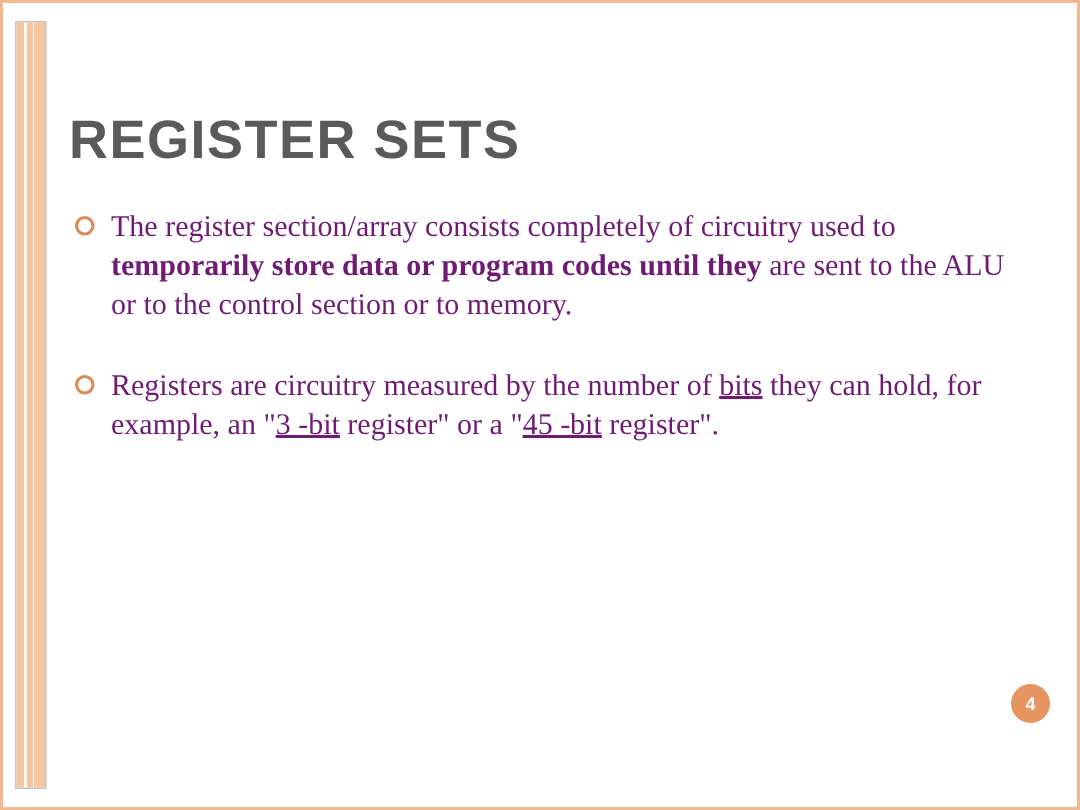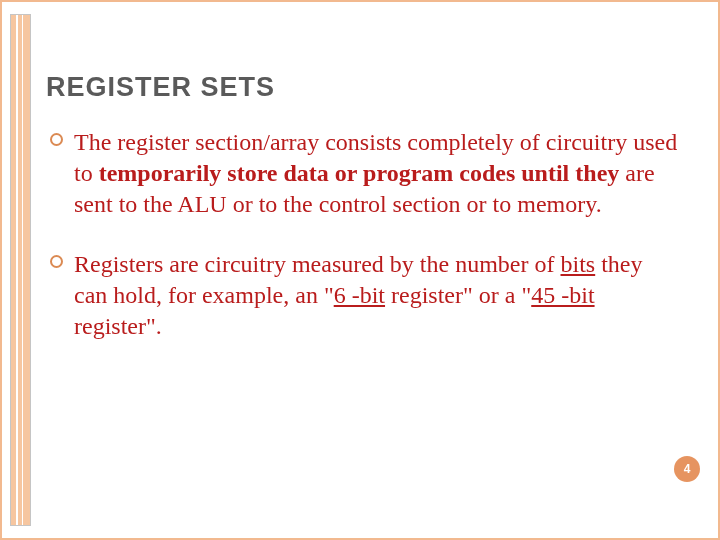--- a/index.html
+++ b/index.html
@@ -28,32 +28,32 @@
         #ffffff 20px 21px);
   }
   .content {
     position: absolute;
     left: 44px;
     right: 40px;
     top: 70px;
   }
   .title {
     font-family: Arial, Helvetica, sans-serif;
-    font-size: 27px;
+    font-size: 36px;
     letter-spacing: 1px;
     color: #5a5a5a;
     margin-bottom: 24px;
   }
   .bullets { list-style: none; }
   .bullets > li {
     position: relative;
     padding-left: 28px;
-    font-size: 24px;
+    font-size: 20px;
     line-height: 1.3;
-    color: #b91c1c;
+    color: #701a75;
     margin-bottom: 28px;
   }
   .bullets > li::before {
     content: "";
     position: absolute;
     left: 4px;
     top: 6px;
     width: 9px;
     height: 9px;
     border: 2px solid #db8a53;
@@ -86,21 +86,21 @@
   <div class="left-band"></div>
 
   <div class="content">
     <h1 class="title">REGISTER SETS</h1>
 
     <ul class="bullets">
       <li>
         <span>The register section/array consists completely of circuitry used to </span><span class="bold">temporarily store data or program codes until they</span><span> are sent to the ALU or to the control section or to memory.</span>
       </li>
       <li>
-        <span>Registers are circuitry measured by the number of </span><span class="ul">bits</span><span> they can hold, for example, an "</span><span class="ul">6 -bit</span><span> register" or a "</span><span class="ul">45 -bit</span><span> register".</span>
+        <span>Registers are circuitry measured by the number of </span><span class="ul">bits</span><span> they can hold, for example, an "</span><span class="ul">3 -bit</span><span> register" or a "</span><span class="ul">45 -bit</span><span> register".</span>
       </li>
     </ul>
   </div>
 
   <div class="page-badge">
     <span>4</span>
   </div>
 </div>
 
 </body></html>

